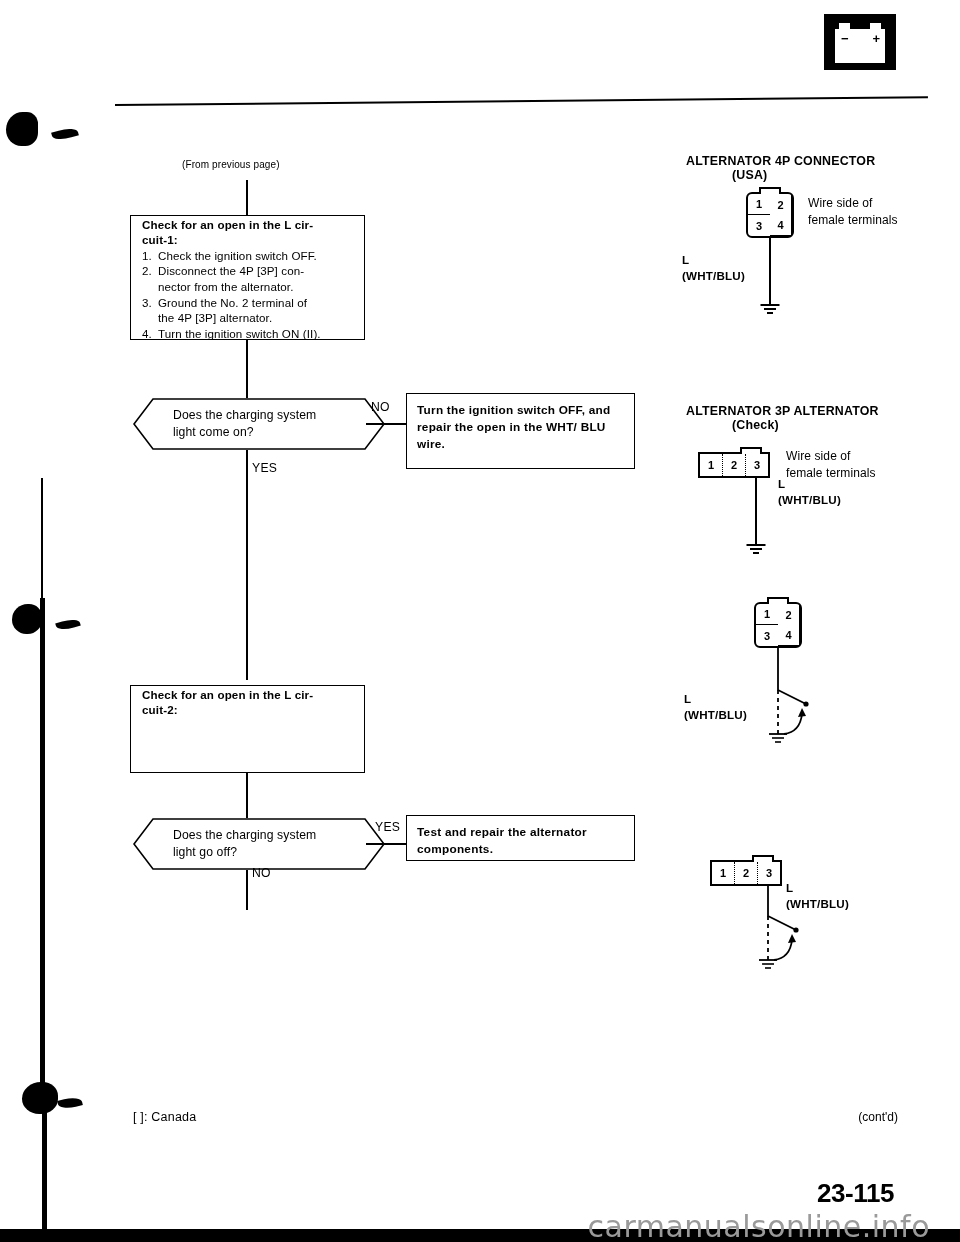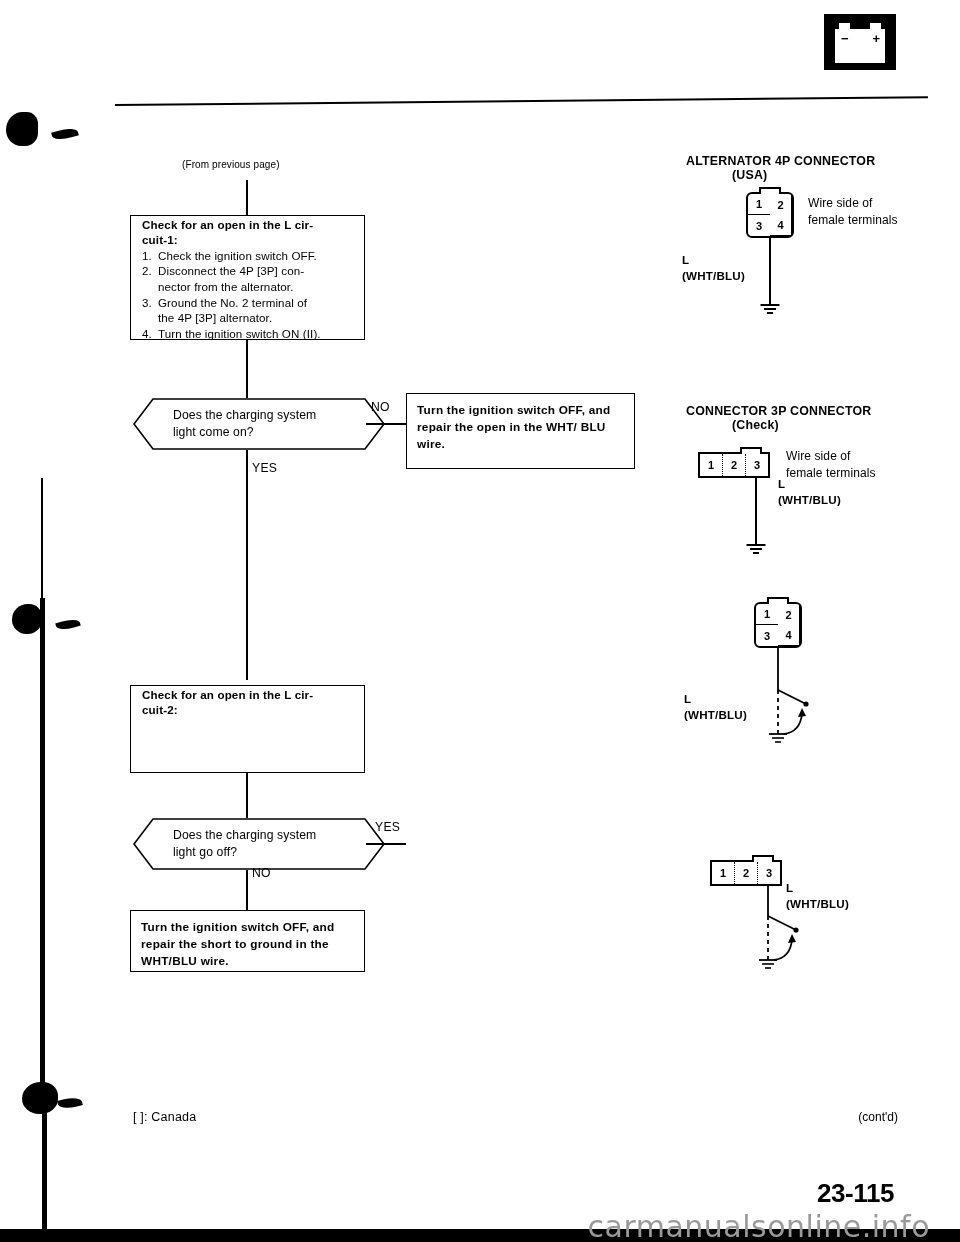--- a/index.html
+++ b/index.html
@@ -198,25 +198,25 @@
     </svg>
     <div class="dtext">
       <span>Does the charging system</span><br>
       <span>light go off?</span>
     </div>
   </div>
 
   <div class="hline" style="left:366px;top:843px;width:40px;"></div>
   <div class="branch-label" style="left:375px;top:820px;"><span>YES</span></div>
 
+  <div class="result-box" style="left:406px;top:815px;width:229px;height:46px;">Test and repair the alternator components.</div>
 
   <div class="vline" style="left:246px;top:870px;height:40px;"></div>
   <div class="branch-label" style="left:252px;top:866px;"><span>NO</span></div>
 
-  <div class="result-box" style="left:130px;top:910px;width:235px;height:62px;">Turn the ignition switch OFF, and repair the short to ground in the WHT/BLU wire.</div>
 
   <div class="sec-title" style="left:686px;top:153px;">ALTERNATOR 4P CONNECTOR</div>
   <div class="sec-sub" style="left:686px;top:168px;">(USA)</div>
 
   <div class="conn4" style="left:746px;top:192px;">
     <div class="conn-tab"></div>
     <div class="cell">1</div>
     <div class="cell">2</div>
     <div class="cell">3</div>
     <div class="cell">4</div>
@@ -232,21 +232,21 @@
     <div class="gnd-bar" style="top:0;width:19px;height:1.8px;"></div>
     <div class="gnd-bar" style="top:4px;width:12px;height:1.6px;"></div>
     <div class="gnd-bar" style="top:8px;width:6px;height:1.6px;"></div>
   </div>
 
   <div class="wirelabel" style="left:682px;top:252px;">
     <span>L</span><br>
     <span>(WHT/BLU)</span>
   </div>
 
-  <div class="sec-title" style="left:686px;top:403px;">CONNECTOR 3P CONNECTOR</div>
+  <div class="sec-title" style="left:686px;top:403px;">ALTERNATOR 3P ALTERNATOR</div>
   <div class="sec-sub" style="left:686px;top:418px;">(Check)</div>
 
   <div class="conn3" style="left:698px;top:452px;width:72px;">
     <div class="conn-tab" style="left:auto;right:6px;transform:none;"></div>
     <div class="cell">1</div>
     <div class="cell">2</div>
     <div class="cell">3</div>
   </div>
 
   <div class="note" style="left:786px;top:448px;">

